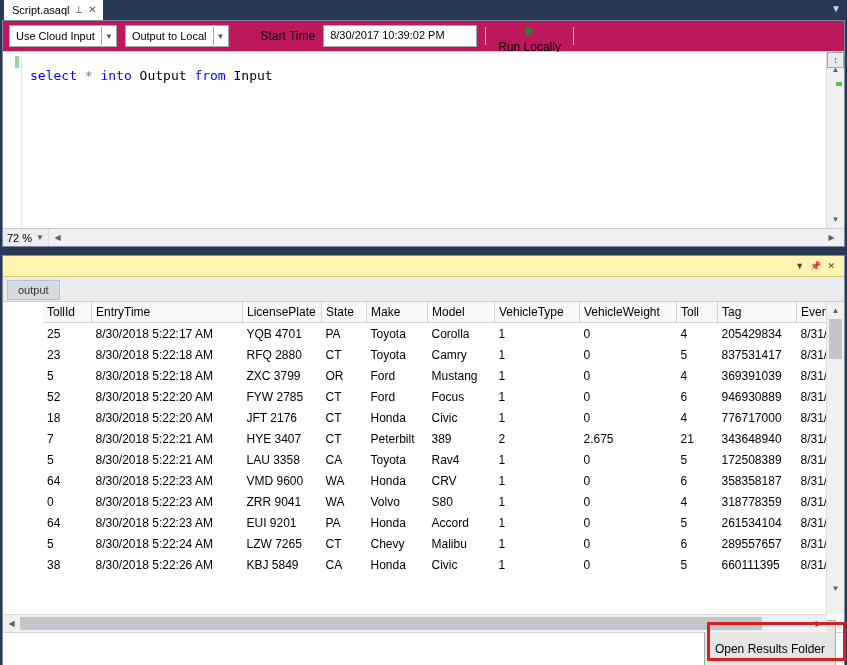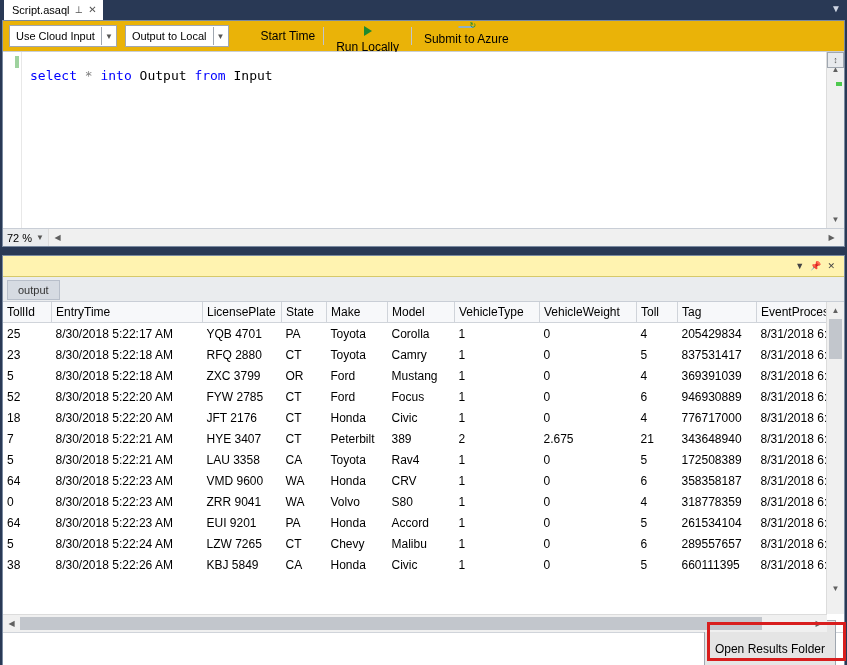--- a/index.html
+++ b/index.html
@@ -55,21 +55,21 @@
   }
 
   
   .toolbar-wrap {
     background: #eaecee;
     border: 1px solid #7a8aa0;
     margin: 0 2px;
   }
   .toolbar {
     height: 26px;
-    background: #eab308;
+    background: #be185d;
     border-bottom: 1px solid #c9ced6;
     display: flex;
     align-items: center;
     padding: 2px 6px;
     gap: 8px;
     font-size: 12px;
   }
   .combo {
     display: flex;
     align-items: center;
@@ -295,20 +295,21 @@
     line-height: 18px;
     padding: 0 10px;
     font-size: 11px;
   }
 
   .grid-wrap {
     flex: 1;
     display: flex;
     overflow: hidden;
     position: relative;
+    margin-left: 40px;
   }
   .grid-scroll {
     flex: 1;
     overflow: hidden;
     position: relative;
   }
   table.grid {
     border-collapse: collapse;
     width: 100%;
     font-size: 12px;
@@ -425,30 +426,27 @@
     <div class="toolbar">
       <div class="combo">
         <span class="label">Use Cloud Input</span>
         <span class="caret">▼</span>
       </div>
       <div class="combo">
         <span class="label">Output to Local</span>
         <span class="caret">▼</span>
       </div>
       <span class="plain-label">Start Time</span>
+      <div class="time-box">8/30/2017 10:39:02 PM</div>
       <div class="divider"></div>
       <div class="tool-btn">
         <span class="icon run-icon"></span>
         <span>Run Locally</span>
       </div>
       <div class="divider"></div>
-      <div class="tool-btn">
-        <span class="icon azure-icon"></span>
-        <span>Submit to Azure</span>
-      </div>
     </div>
 
     <div class="editor-area">
       <div class="gutter">
         <div class="gutter-mark"></div>
       </div>
       <div class="code-text" id="code-text"><span class="kw">select</span><span class="star"> * </span><span class="kw">into</span><span class="nm"> Output </span><span class="kw">from</span><span class="nm"> Input</span></div>
 
       <div class="editor-vscroll">
         <div class="scroll-split"></div>

